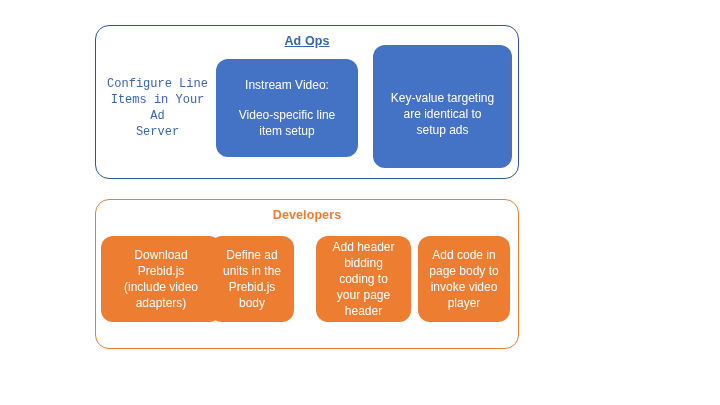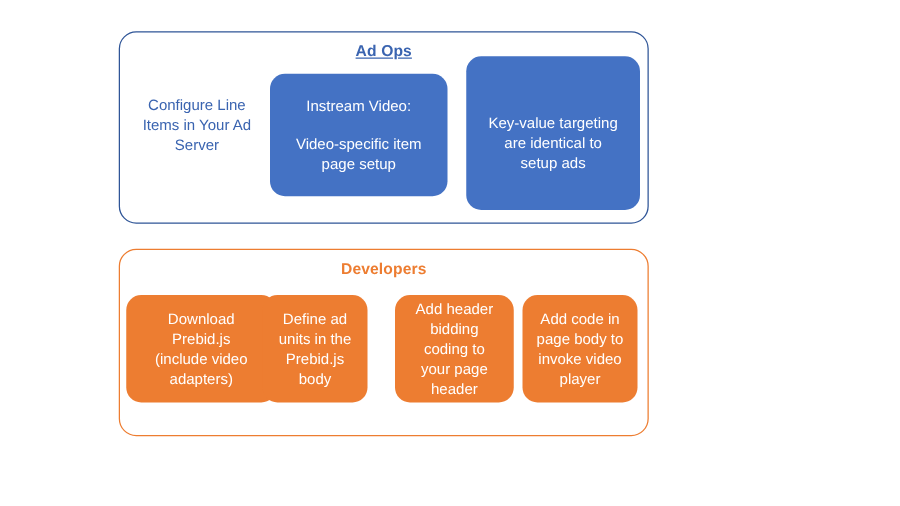--- a/index.html
+++ b/index.html
@@ -130,32 +130,32 @@
 </style>
 </head>
 <body>
 
 <div class="canvas">
 
   <div class="group group-adops">
     <div class="group-title">Ad Ops</div>
   </div>
 
-  <div class="plain-text" style="left:100px; top:76px; width:115px;">
+  <div class="plain-text" style="left:100px; top:76px; width:115px;font-family:Liberation Mono, monospace;">
     <span class="line">Configure Line</span>
     <span class="line">Items in Your Ad</span>
     <span class="line">Server</span>
   </div>
 
   <div class="box box-blue box-instream">
     <div class="box-title">Instream Video:</div>
     <div class="box-gap"></div>
     <div class="box-body">
-      <span class="line">Video-specific item</span>
-      <span class="line">page setup</span>
+      <span class="line">Video-specific line</span>
+      <span class="line">item setup</span>
     </div>
   </div>
 
   <div class="box box-blue box-outstream">
     <div class="box-gap"></div>
     <div class="box-body">
       <span class="line">Key-value targeting</span>
       <span class="line">are identical to</span>
       <span class="line">setup ads</span>
     </div>

